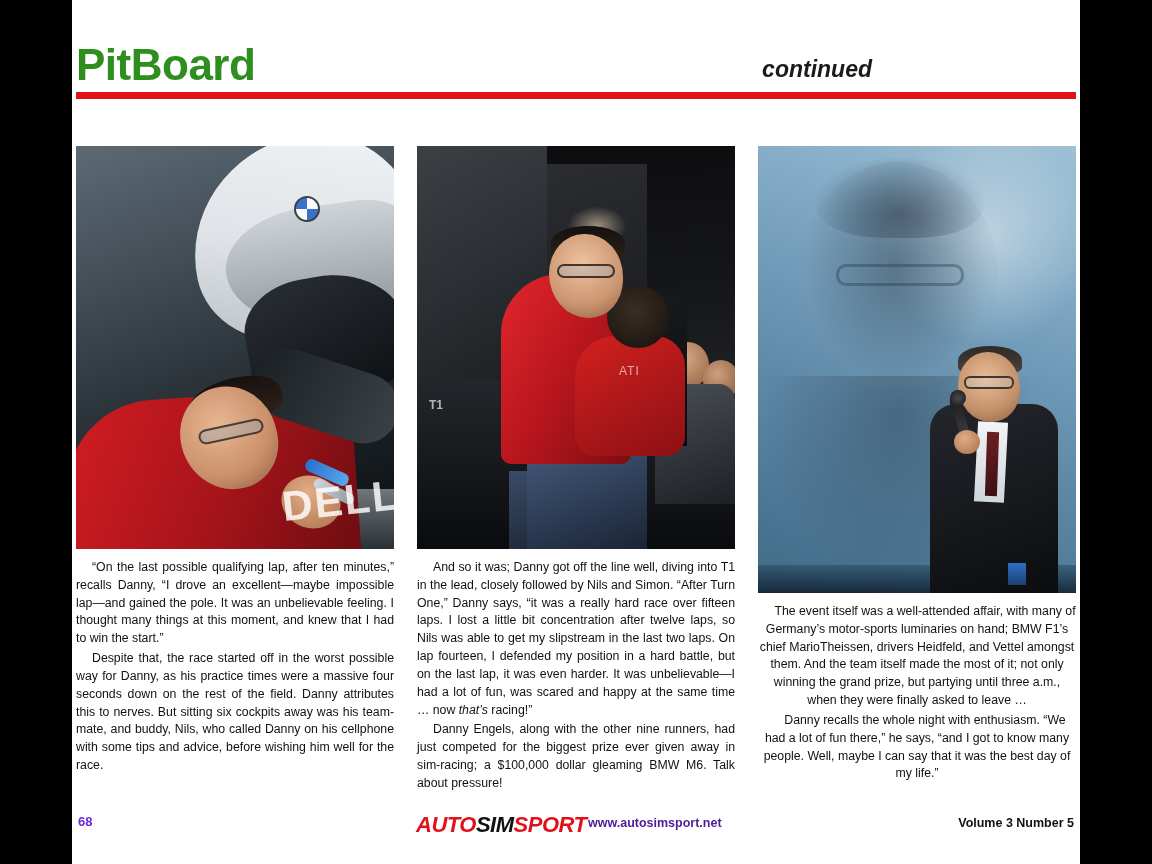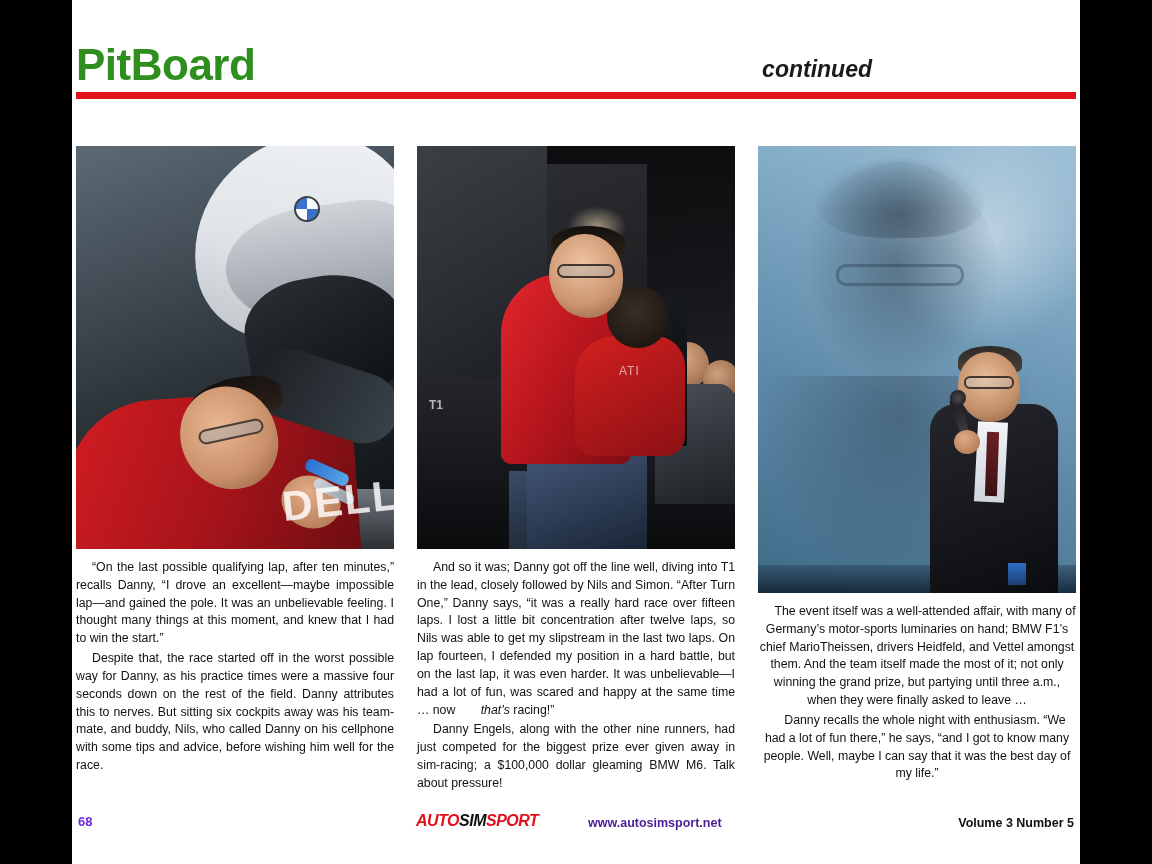--- a/index.html
+++ b/index.html
@@ -85,42 +85,42 @@
     font-size: 12.3px;
     line-height: 1.45;
     color: #111111;
     text-align: justify;
     font-family: "Liberation Sans", sans-serif;
   }
   .body-text p { margin: 0 0 0 0; text-indent: 16px; }
   .body-text p + p { margin-top: 2px; }
   .col-3 .body-text { text-align: center; }
 
-  em { font-style: italic; margin-left: 22px; }
+  em { font-style: italic; }
 
   .footer {
     position: absolute;
     left: 4px;
     bottom: 30px;
     width: 1000px;
     height: 20px;
   }
   .page-number {
     position: absolute;
     left: 2px;
     top: 0;
     font-size: 13px;
     font-weight: bold;
     color: #6d28d9;
   }
   .footer-logo {
     position: absolute;
     left: 340px;
     top: -2px;
-    font-size: 16px;
+    font-size: 22px;
     font-weight: bold;
     font-style: italic;
     letter-spacing: -0.5px;
   }
   .footer-logo .auto { color: #e1111b; }
   .footer-logo .sim { color: #111111; }
   .footer-logo .sport { color: #e1111b; }
   .footer-url {
     position: absolute;
     left: 512px;

